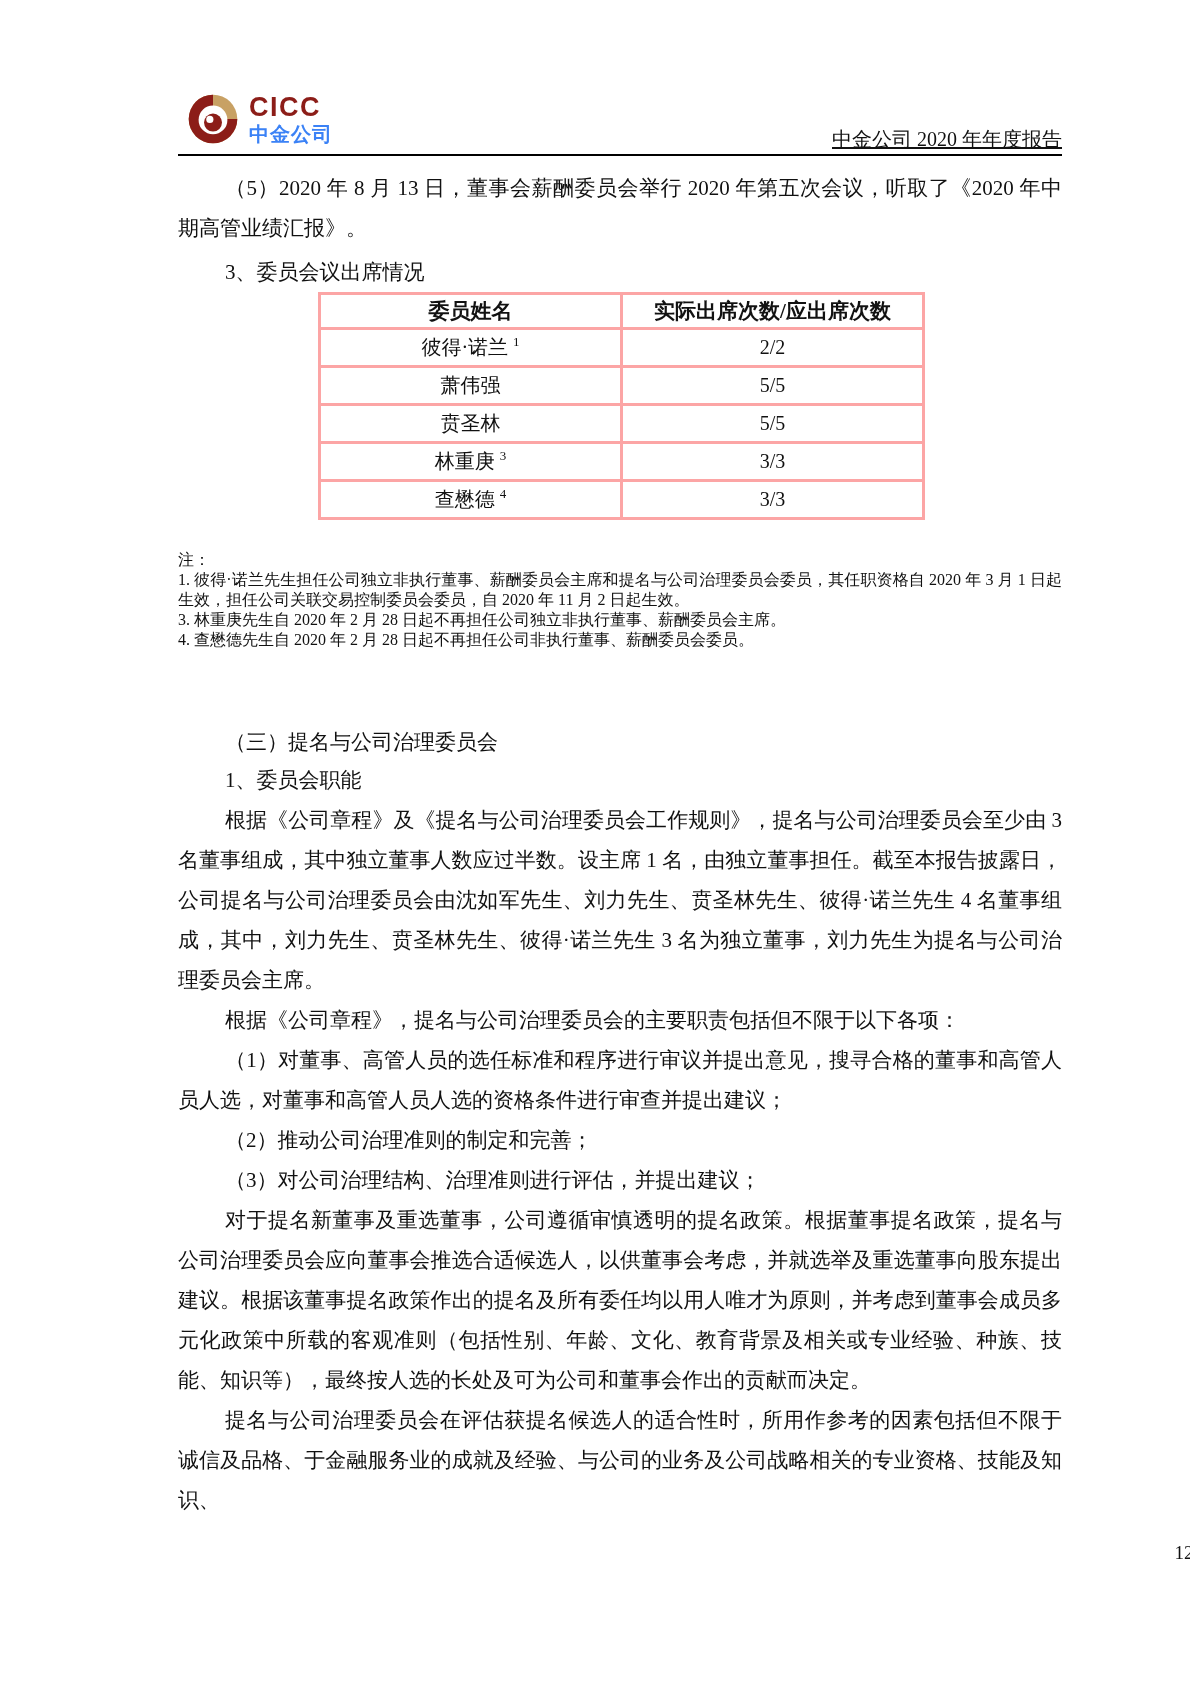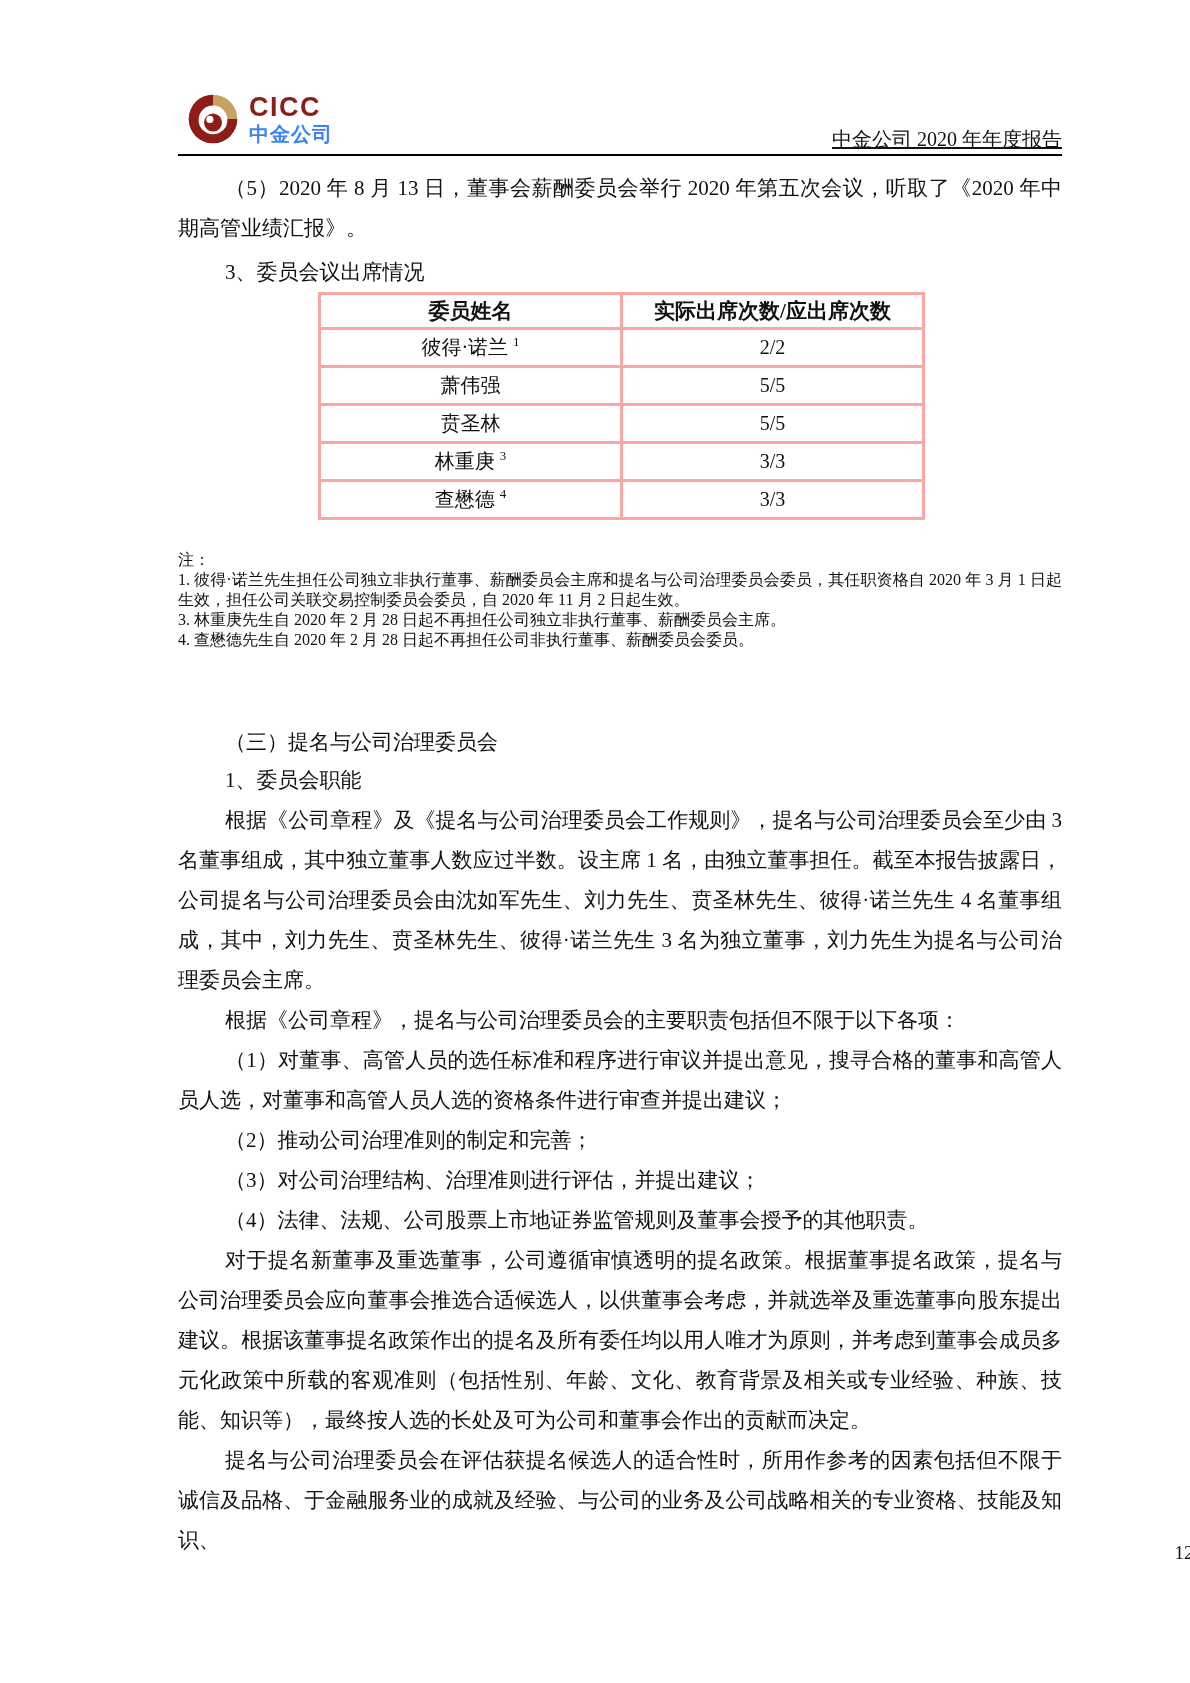--- a/index.html
+++ b/index.html
@@ -113,19 +113,18 @@
 
   <h2 class="heading nomination-heading">（三）提名与公司治理委员会</h2>
   <h3 class="heading functions-heading">1、委员会职能</h3>
 
   <div class="paragraphs" id="paragraphs">
       <p class="body-text">根据《公司章程》及《提名与公司治理委员会工作规则》，提名与公司治理委员会至少由 3 名董事组成，其中独立董事人数应过半数。设主席 1 名，由独立董事担任。截至本报告披露日，公司提名与公司治理委员会由沈如军先生、刘力先生、贲圣林先生、彼得·诺兰先生 4 名董事组成，其中，刘力先生、贲圣林先生、彼得·诺兰先生 3 名为独立董事，刘力先生为提名与公司治理委员会主席。</p>
       <p class="body-text">根据《公司章程》，提名与公司治理委员会的主要职责包括但不限于以下各项：</p>
       <p class="body-text">（1）对董事、高管人员的选任标准和程序进行审议并提出意见，搜寻合格的董事和高管人员人选，对董事和高管人员人选的资格条件进行审查并提出建议；</p>
       <p class="body-text">（2）推动公司治理准则的制定和完善；</p>
       <p class="body-text">（3）对公司治理结构、治理准则进行评估，并提出建议；</p>
-      <p class="body-text">（4）法律、法规、公司股票上市地证券监管规则及董事会授予的其他职责。</p>
       <p class="body-text">对于提名新董事及重选董事，公司遵循审慎透明的提名政策。根据董事提名政策，提名与公司治理委员会应向董事会推选合适候选人，以供董事会考虑，并就选举及重选董事向股东提出建议。根据该董事提名政策作出的提名及所有委任均以用人唯才为原则，并考虑到董事会成员多元化政策中所载的客观准则（包括性别、年龄、文化、教育背景及相关或专业经验、种族、技能、知识等），最终按人选的长处及可为公司和董事会作出的贡献而决定。</p>
       <p class="body-text">提名与公司治理委员会在评估获提名候选人的适合性时，所用作参考的因素包括但不限于诚信及品格、于金融服务业的成就及经验、与公司的业务及公司战略相关的专业资格、技能及知识、</p>
     </div>
 
   <div class="page-number">129</div>
 </div>
 
 </body></html>

